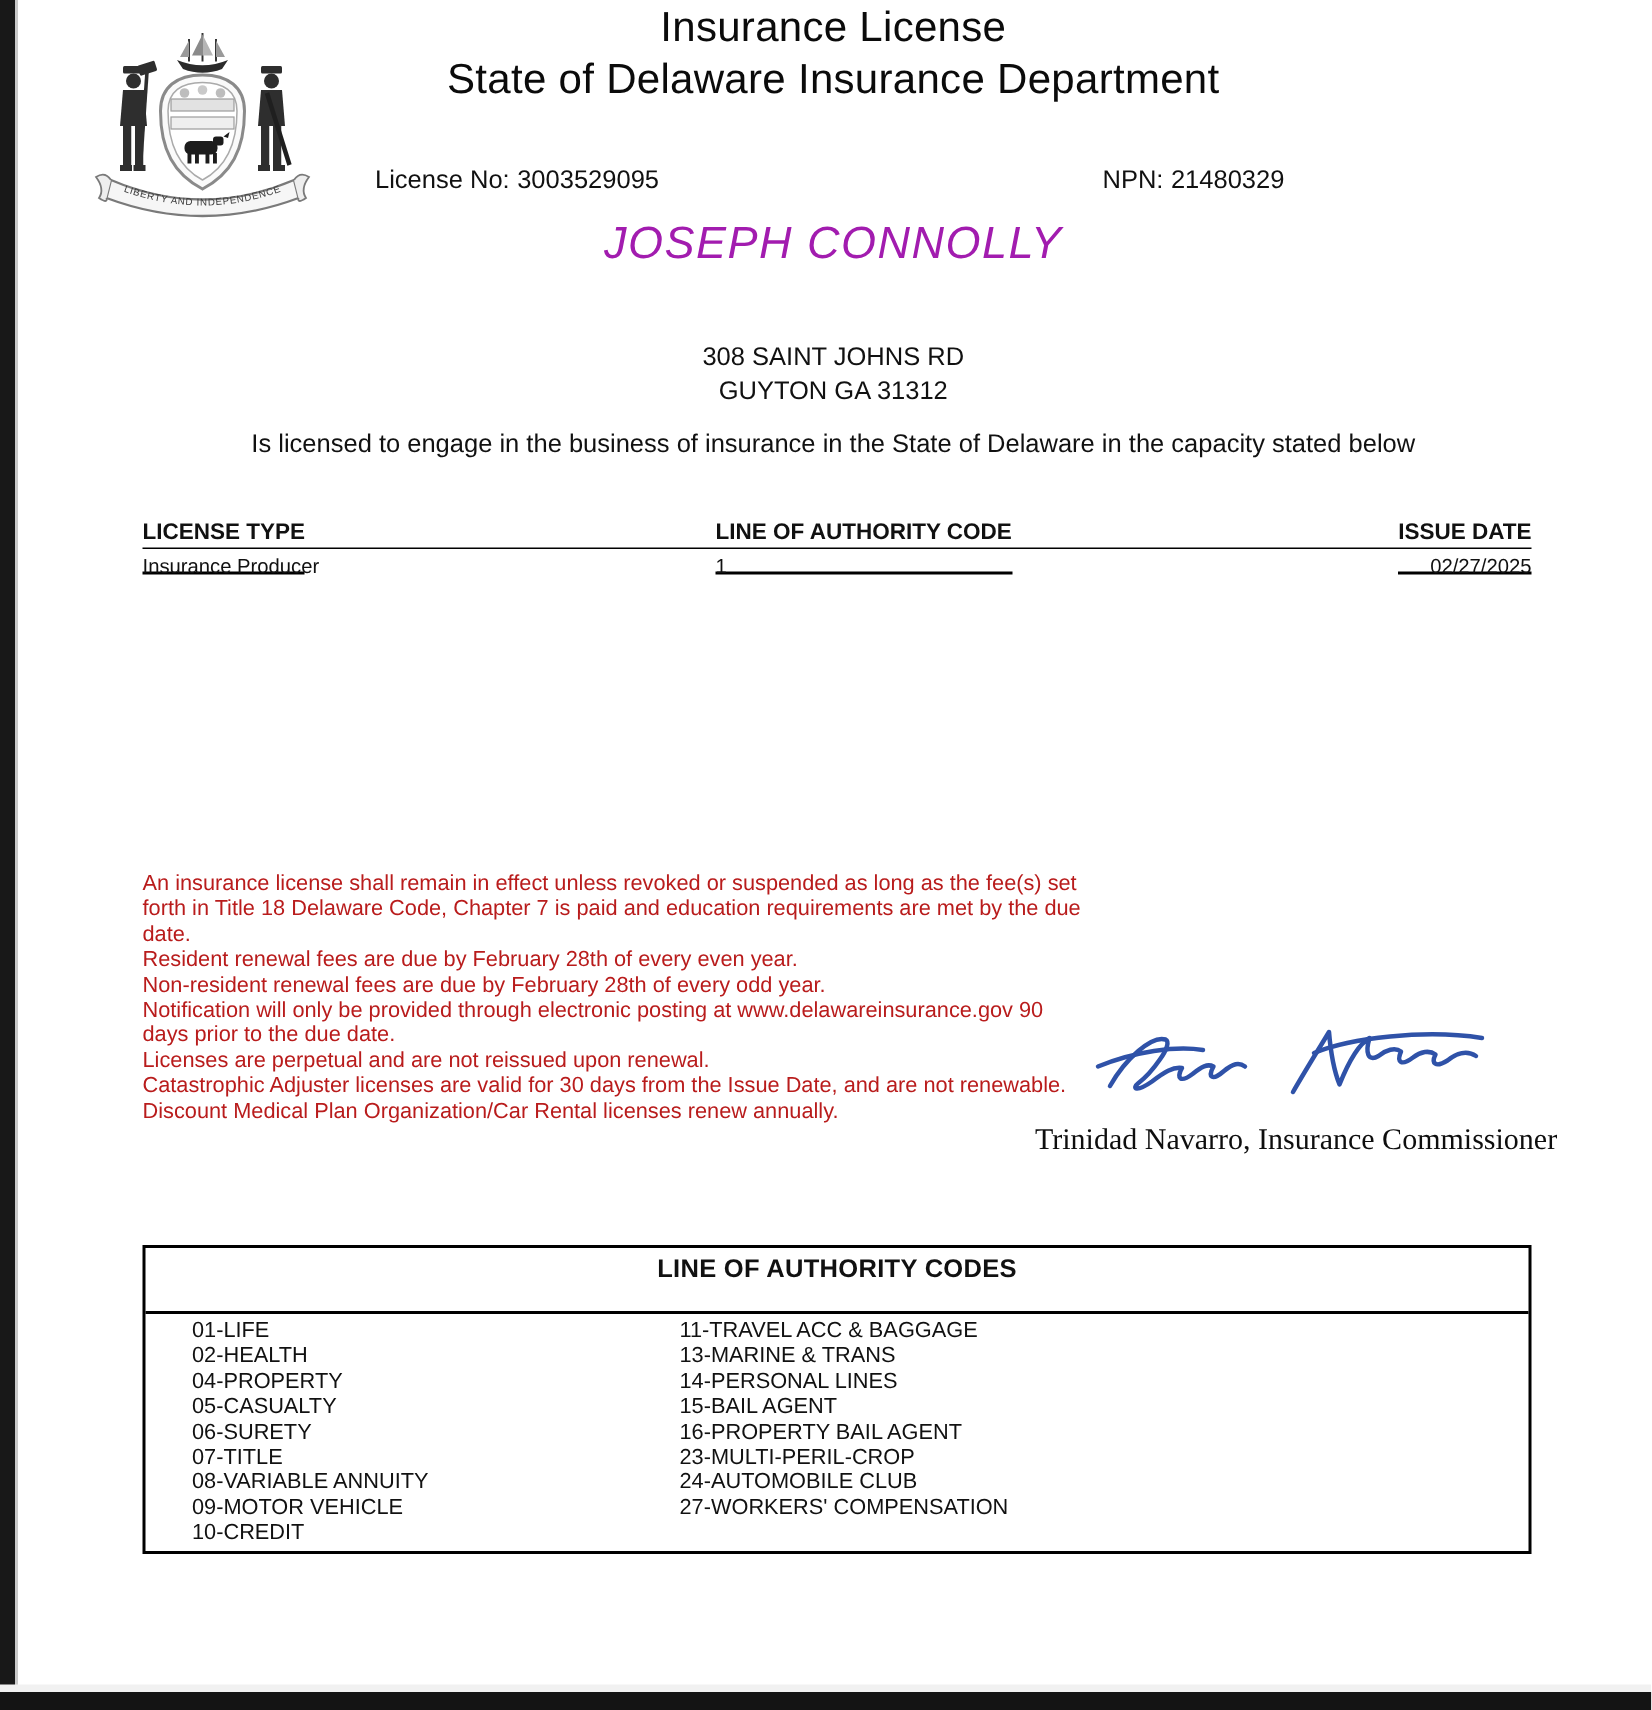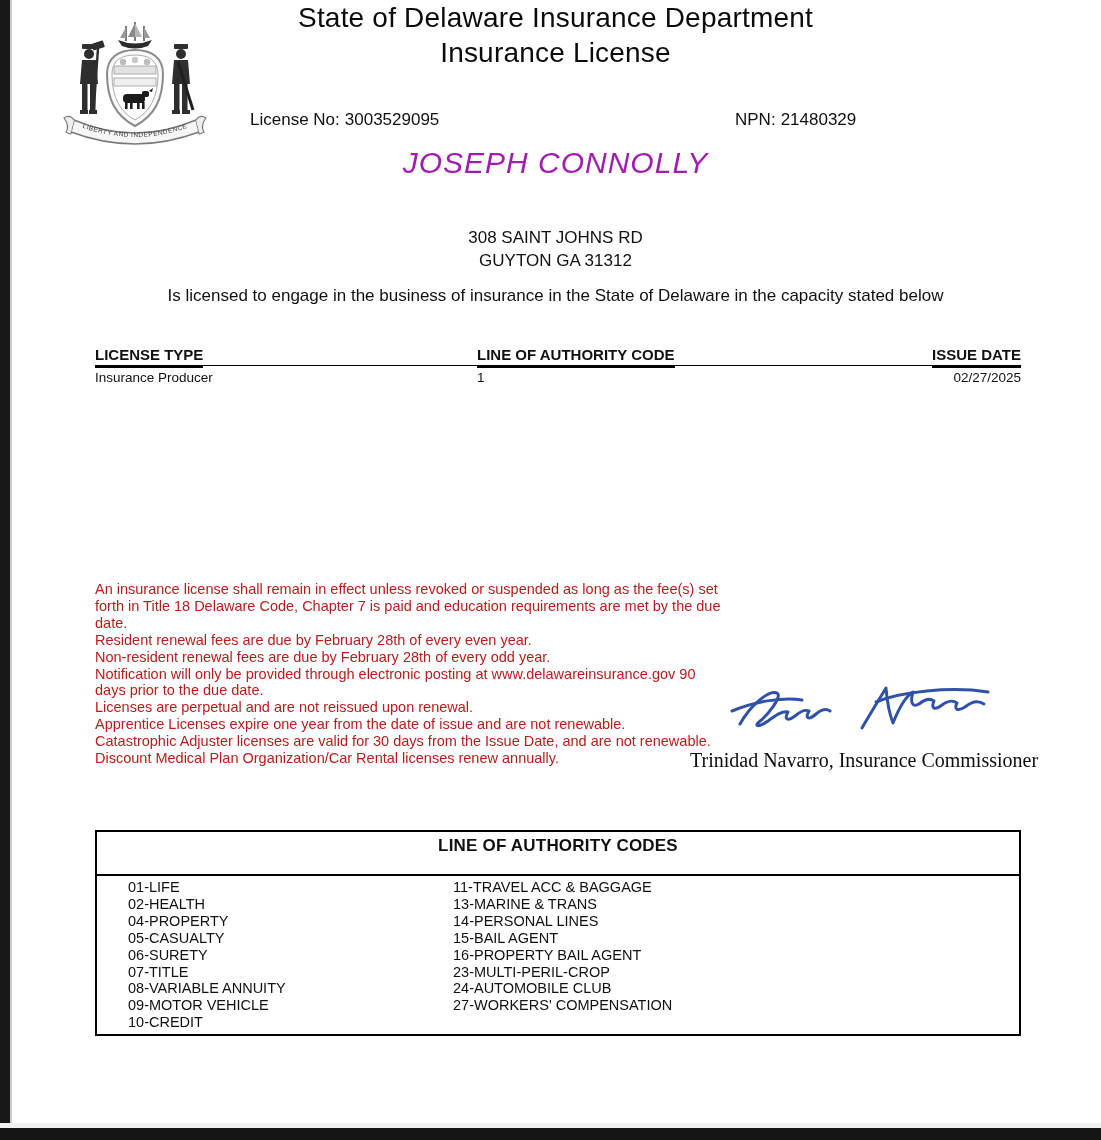--- a/index.html
+++ b/index.html
@@ -29,21 +29,21 @@
 
   .addr { position:absolute; left:10px; right:0; top:226px; text-align:center;
           font-size:17px; line-height:23px; }
 
   .statement { position:absolute; left:10px; right:0; top:286px; text-align:center; font-size:17px; }
 
   .lic-table { position:absolute; left:95px; top:346px; width:926px; }
   .lic-head { display:flex; border-bottom:1.5px solid #000; padding-bottom:2px;
               font-size:15px; font-weight:bold; }
   .lic-head .c u, .lic-head .c { text-decoration:none; }
-  .lic-head .c span { border-bottom:2px solid #000; padding-bottom:3px; }
+  .lic-head .c span { border-bottom:2px solid #000; padding-bottom:18px; }
   .lic-row  { display:flex; font-size:13.5px; padding-top:4px; }
   .c1 { flex:0 0 382px; text-align:left; }
   .c2 { flex:1 1 auto;  text-align:left; }
   .c3 { flex:0 0 160px; text-align:right; }
 
   .notices { position:absolute; left:95px; top:581px; width:634px;
              font-size:14.5px; line-height:16.9px; color:#b91c1c; }
 
   .sigblock { position:absolute; left:690px; top:680px; width:340px; text-align:center; }
   .sig-svg { display:block; margin:0 auto; }
@@ -132,22 +132,22 @@
       <path d="M114,46 L128,46 L130,70 L112,70 Z"></path>
       <rect x="114" y="70" width="5.5" height="26"></rect>
       <rect x="122" y="70" width="5.5" height="26"></rect>
       <rect x="112" y="96" width="8" height="4"></rect>
       <rect x="122" y="96" width="8" height="4"></rect>
       <line x1="133" y1="96" x2="118" y2="48" stroke="#1f1f1f" stroke-width="3"></line>
     </g>
   </svg>
 
   <div class="hdr">
+    <div>Insurance License</div>
     <div>State of Delaware Insurance Department</div>
-    <div>Insurance License</div>
   </div>
 
   <div class="idrow">
     <div class="licno">
       <span>License No:</span><span class="val">3003529095</span>
     </div>
     <div class="npn">
       <span>NPN:</span><span class="val">21480329</span>
     </div>
   </div>
@@ -173,21 +173,20 @@
       <div class="c3">02/27/2025</div>
     </div>
   </div>
 
   <div class="notices">
     <div>An insurance license shall remain in effect unless revoked or suspended as long as the fee(s) set forth in Title 18 Delaware Code, Chapter 7 is paid and education requirements are met by the due date.</div>
     <div>Resident renewal fees are due by February 28th of every even year.</div>
     <div>Non-resident renewal fees are due by February 28th of every odd year.</div>
     <div>Notification will only be provided through electronic posting at www.delawareinsurance.gov 90 days prior to the due date.</div>
     <div>Licenses are perpetual and are not reissued upon renewal.</div>
-    <div>Apprentice Licenses expire one year from the date of issue and are not renewable.</div>
     <div>Catastrophic Adjuster licenses are valid for 30 days from the Issue Date, and are not renewable.</div>
     <div>Discount Medical Plan Organization/Car Rental licenses renew annually.</div>
   </div>
 
   <div class="sigblock">
     <svg class="sig-svg" width="300" height="52" viewBox="0 0 300 52">
       <g fill="none" stroke="#2f52a8" stroke-width="3" stroke-linecap="round" stroke-linejoin="round">
         <path d="M30,44 C40,26 58,10 67,13 C73,16 57,36 49,42 C44,46 48,48 58,41 C66,35 72,31 78,32 C74,39 77,42 85,36 C91,31 95,29 99,31 C95,38 98,41 106,34 C112,29 116,28 120,31"></path>
         <path d="M22,31 C46,21 74,17 92,20"></path>
         <path d="M152,48 C160,34 170,18 176,8 C177,20 179,33 183,43 C189,28 196,16 203,12 C200,22 202,28 209,24 C214,20 220,18 224,21 C221,28 224,31 232,25 C237,21 243,20 247,23 C244,29 247,32 255,27 C261,22 268,20 274,24"></path>

